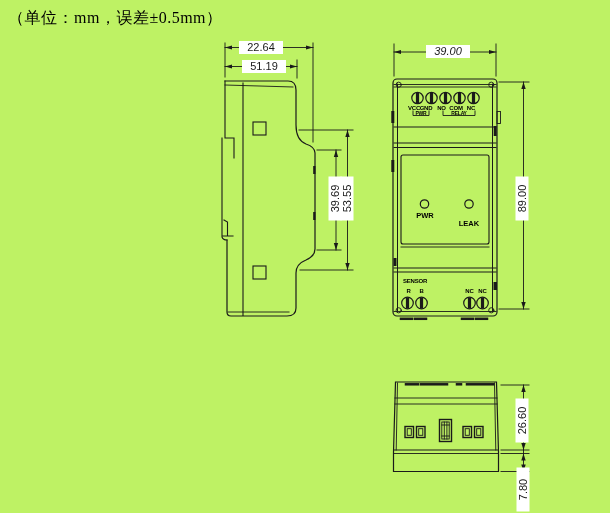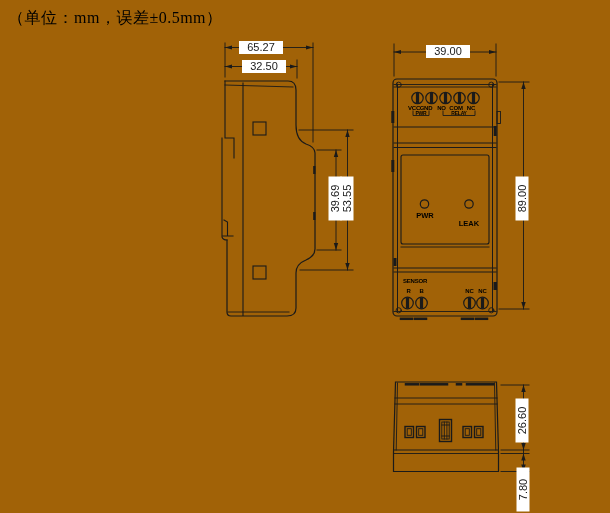--- a/index.html
+++ b/index.html
@@ -1,16 +1,16 @@
 <!DOCTYPE html>
 <html><head>
 <meta charset="utf-8">
 <style>
   html,body{margin:0;padding:0;background:#fff;}
-  #page{position:relative;width:610px;height:513px;background:#a16207;overflow:hidden;
+  #page{position:relative;width:610px;height:513px;background:#bef264;overflow:hidden;
         font-family:"Liberation Sans","DejaVu Sans",sans-serif;color:#1a1a1a;}
   #drawing{position:absolute;left:0;top:0;}
   .note{position:absolute;left:8px;top:8px;font-family:"Liberation Serif","DejaVu Serif",serif;
         font-size:16px;letter-spacing:.5px;color:#000;}
   .dim{position:absolute;width:44px;height:13px;line-height:13px;text-align:center;
        font-size:11px;background:#fff;white-space:nowrap;}
   .dim.rot{transform:rotate(-90deg);}
   .tiny{position:absolute;width:30px;height:8px;line-height:8px;text-align:center;
         font-size:6px;font-weight:bold;letter-spacing:-.2px;white-space:nowrap;color:#000;}
   .tiny.b5{font-size:5px;}
@@ -201,26 +201,26 @@
         <line class="ln" stroke-width="0.9" x1="501" y1="471.5" x2="529" y2="471.5"></line>
         <line class="ln" stroke-width="0.9" x1="523.5" y1="450" x2="523.5" y2="503"></line>
         <polygon points="523.5,453.5 521.3,460.5 525.7,460.5" fill="#1a1a1a"></polygon>
         <polygon points="523.5,471.5 521.3,464.5 525.7,464.5" fill="#1a1a1a"></polygon>
       </g>
     </g>
   </svg>
 
   <div class="note">（单位：mm，误差±0.5mm）</div>
 
-  <span class="dim" style="left:239px;top:41px;">65.27</span>
-  <span class="dim" style="left:242px;top:60px;">32.50</span>
+  <span class="dim" style="left:239px;top:41px;">22.64</span>
+  <span class="dim" style="left:242px;top:60px;">51.19</span>
   <span class="dim rot" style="left:313px;top:191.5px;">39.69</span>
   <span class="dim rot" style="left:325px;top:191.5px;">53.55</span>
 
-  <span class="dim" style="left:426px;top:45px;">39.00</span>
+  <span class="dim" style="left:426px;top:45px;font-style:italic;">39.00</span>
   <span class="dim rot" style="left:500px;top:191.5px;">89.00</span>
 
   <span class="dim rot" style="left:500px;top:413.5px;">26.60</span>
   <span class="dim rot" style="left:501px;top:482.5px;">7.80</span>
 
   <span class="tiny" style="left:399px;top:103.5px;">VCC</span>
   <span class="tiny" style="left:411px;top:103.5px;">GND</span>
   <span class="tiny" style="left:426.5px;top:103.5px;">NO</span>
   <span class="tiny" style="left:441px;top:103.5px;">COM</span>
   <span class="tiny" style="left:456px;top:103.5px;">NC</span>

